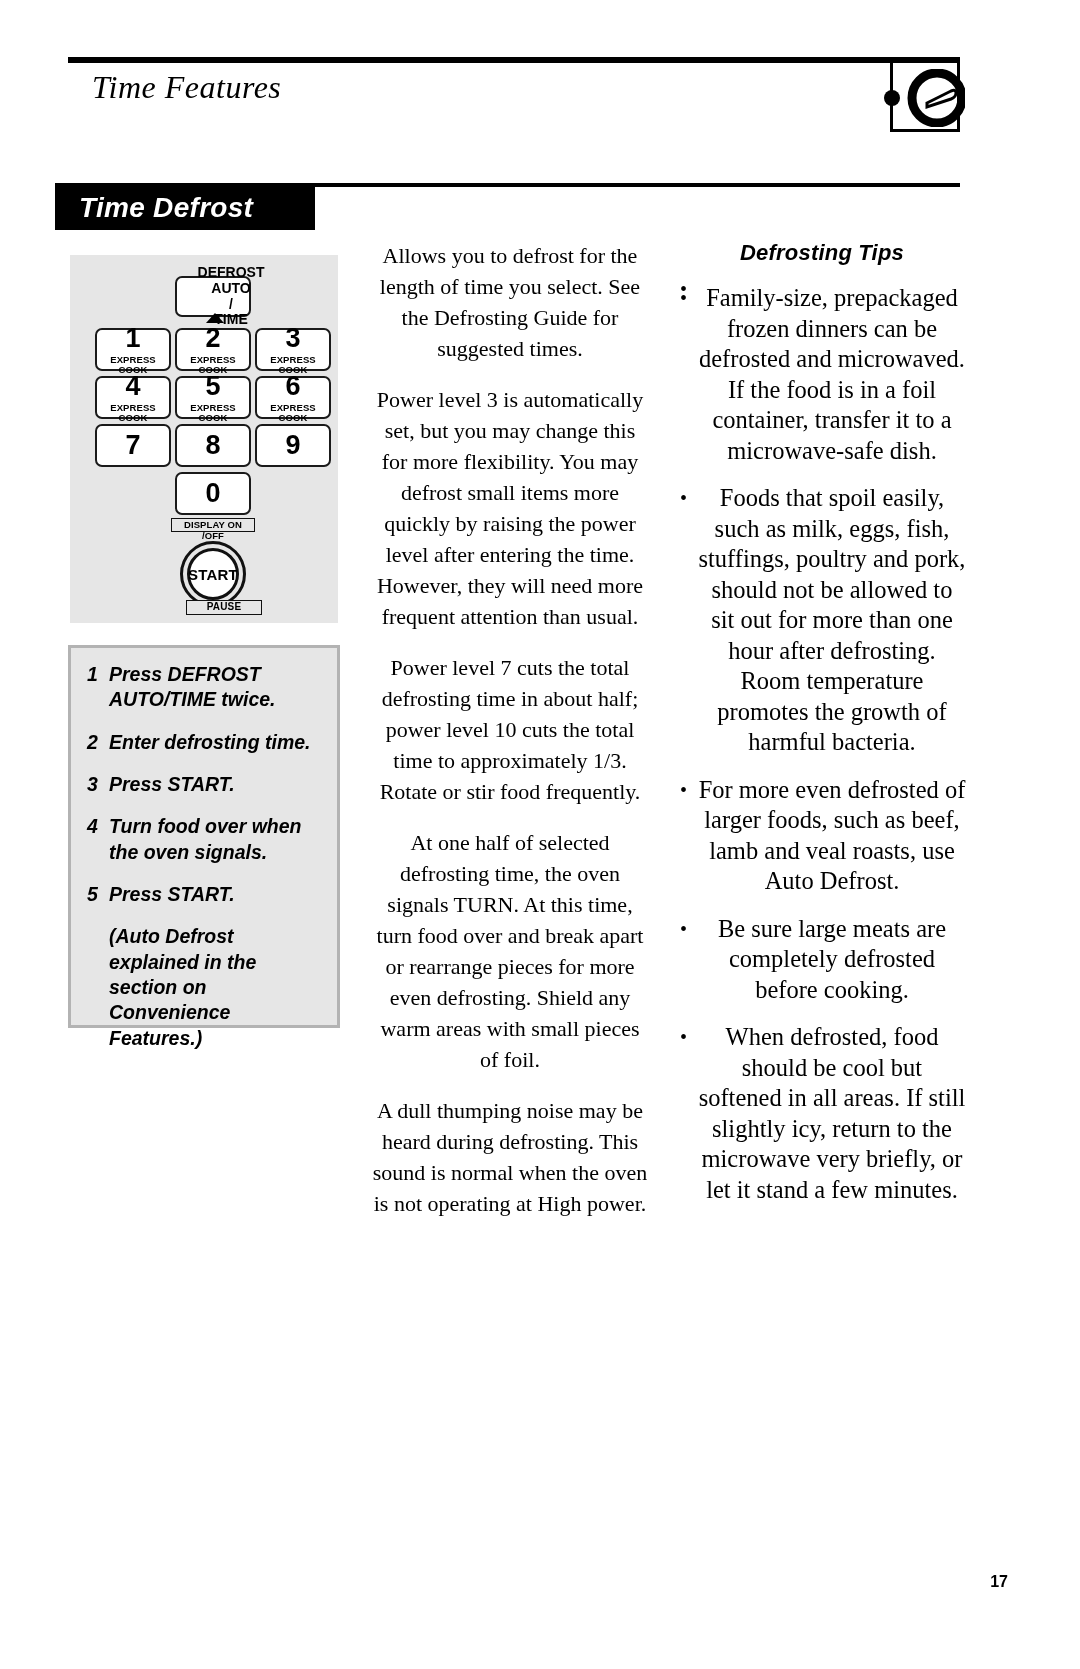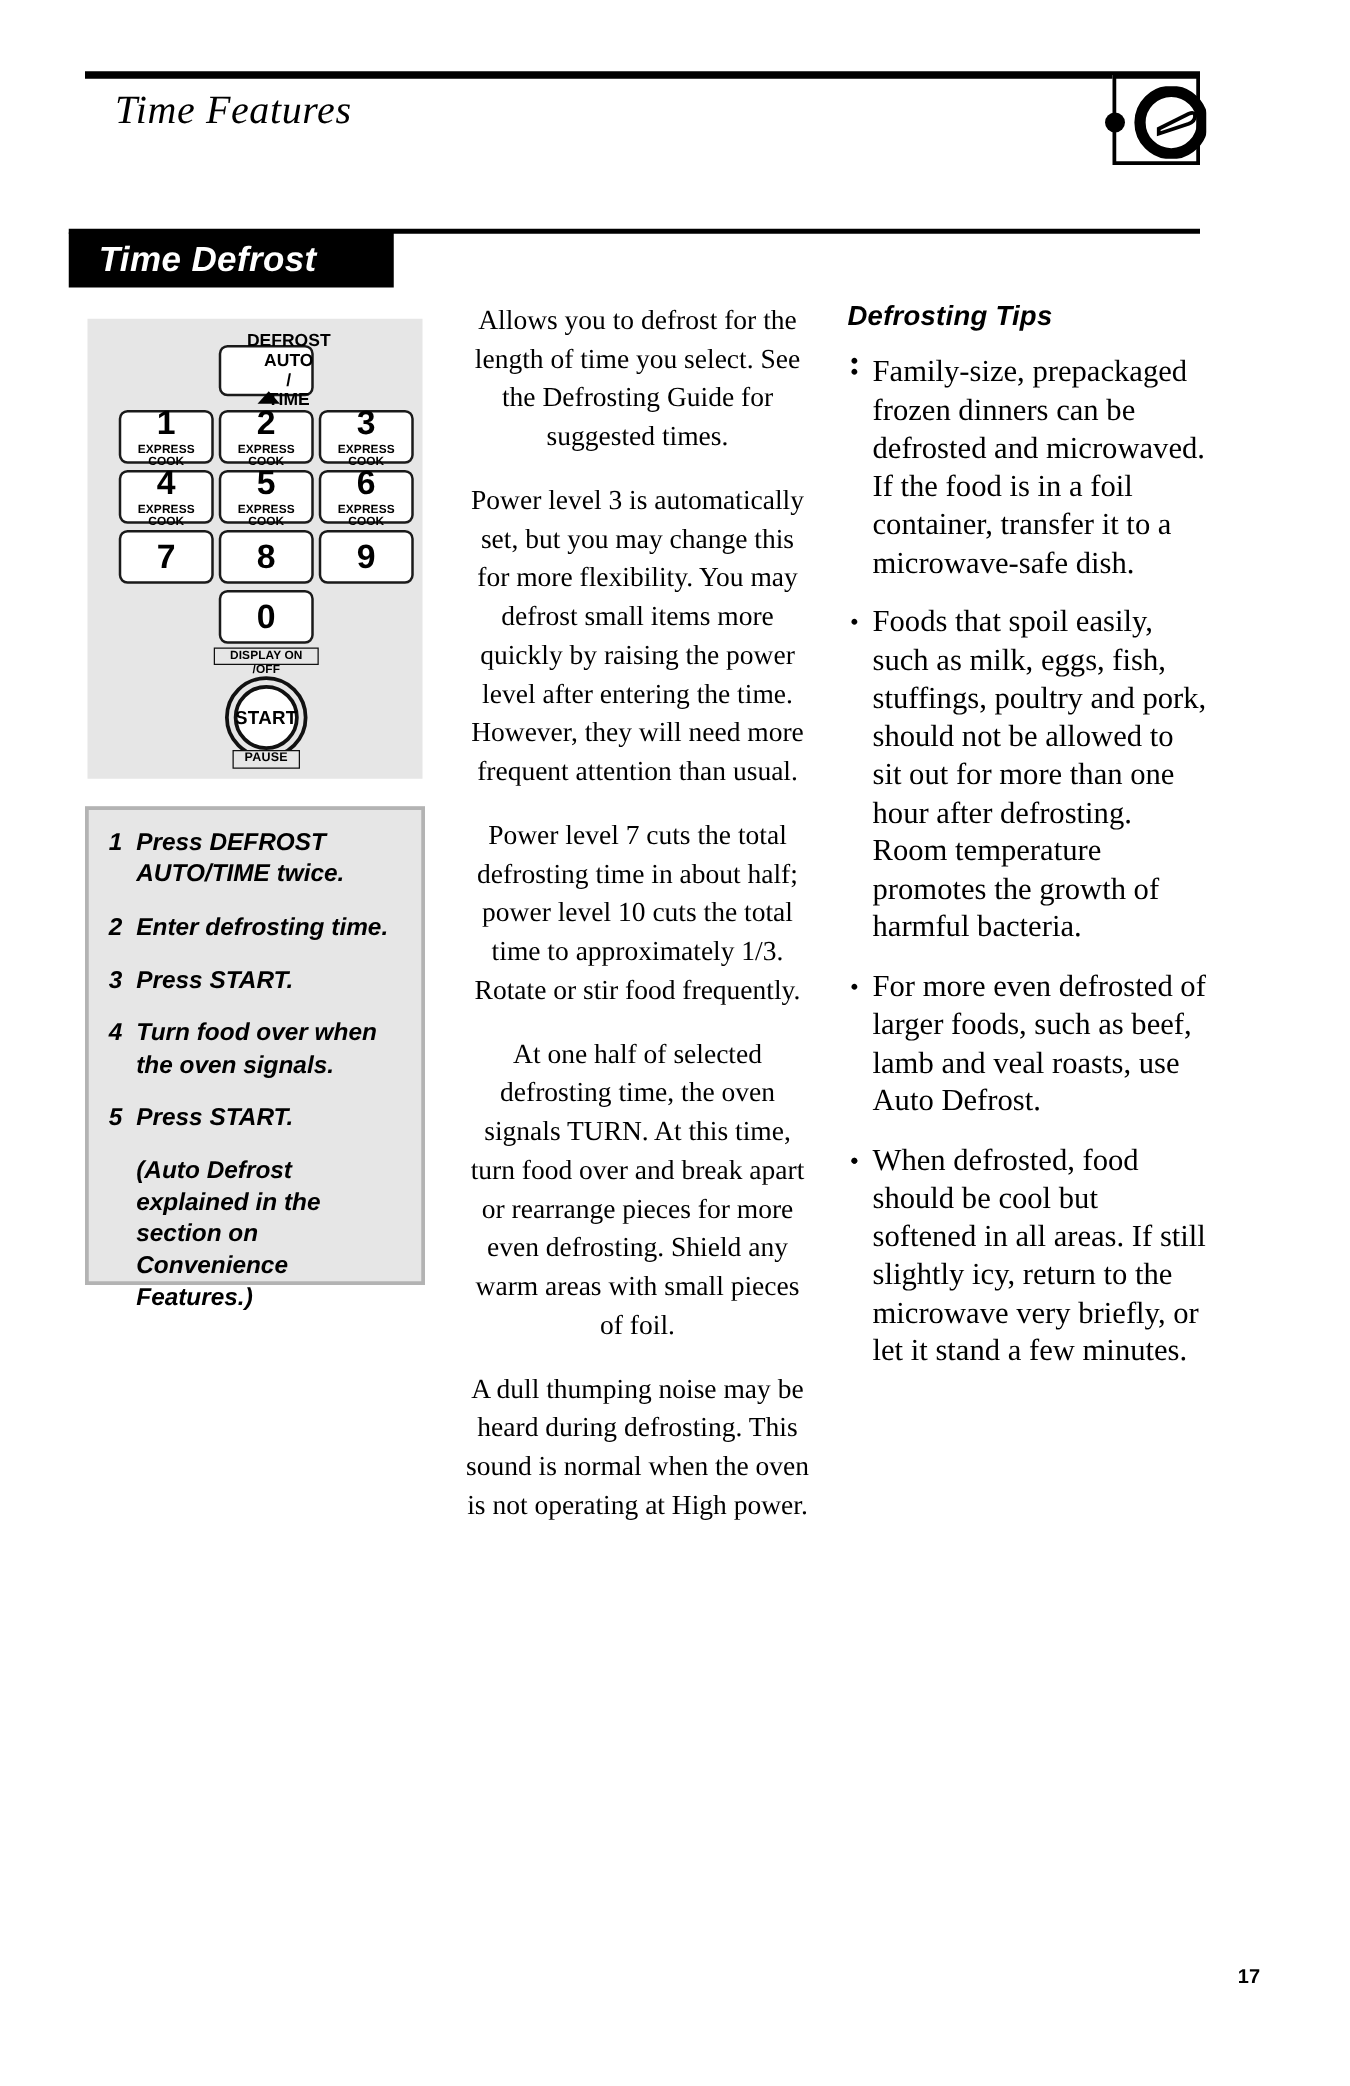--- a/index.html
+++ b/index.html
@@ -227,21 +227,21 @@
     justify-content: center;
     font-family: "Liberation Sans", sans-serif;
     font-weight: bold;
     font-size: 15px;
     letter-spacing: 0.2px;
   }
   .pause-label {
     position: absolute;
     left: 116px;
     top: 345px;
-    width: 54px;
+    width: 76px;
     height: 15px;
     background: #e6e6e6;
     border: 1.5px solid #111;
     box-sizing: border-box;
     text-align: center;
     font-family: "Liberation Sans", sans-serif;
     font-weight: bold;
     font-size: 10px;
     line-height: 12px;
     letter-spacing: 0.2px;
@@ -294,20 +294,21 @@
     position: absolute;
     left: 370px;
     top: 240px;
     width: 280px;
   }
   .col-right {
     position: absolute;
     left: 678px;
     top: 240px;
     width: 288px;
+    text-align: center;
   }
   .body-p {
     font-family: "Liberation Serif", serif;
     font-size: 22px;
     line-height: 31px;
     margin: 0 0 20px 0;
     text-align: center;
   }
   .tips-head {
     font-family: "Liberation Sans", sans-serif;
@@ -470,20 +471,21 @@
     <p class="tip">
       <span class="bullet">•</span>
       <span>Foods that spoil easily, such as milk, eggs, fish, stuffings, poultry and pork, should not be allowed to sit out for more than one hour after defrosting. Room temperature promotes the growth of harmful bacteria.</span>
     </p>
     <p class="tip">
       <span class="bullet">•</span>
       <span>For more even defrosted of larger foods, such as beef, lamb and veal roasts, use Auto Defrost.</span>
     </p>
     <p class="tip">
       <span class="bullet">•</span>
+      <span>Be sure large meats are completely defrosted before cooking.</span>
     </p>
     <p class="tip">
       <span class="bullet">•</span>
       <span>When defrosted, food should be cool but softened in all areas. If still slightly icy, return to the microwave very briefly, or let it stand a few minutes.</span>
     </p>
   </div>
 
   <div class="page-number">17</div>
 
 </div>

